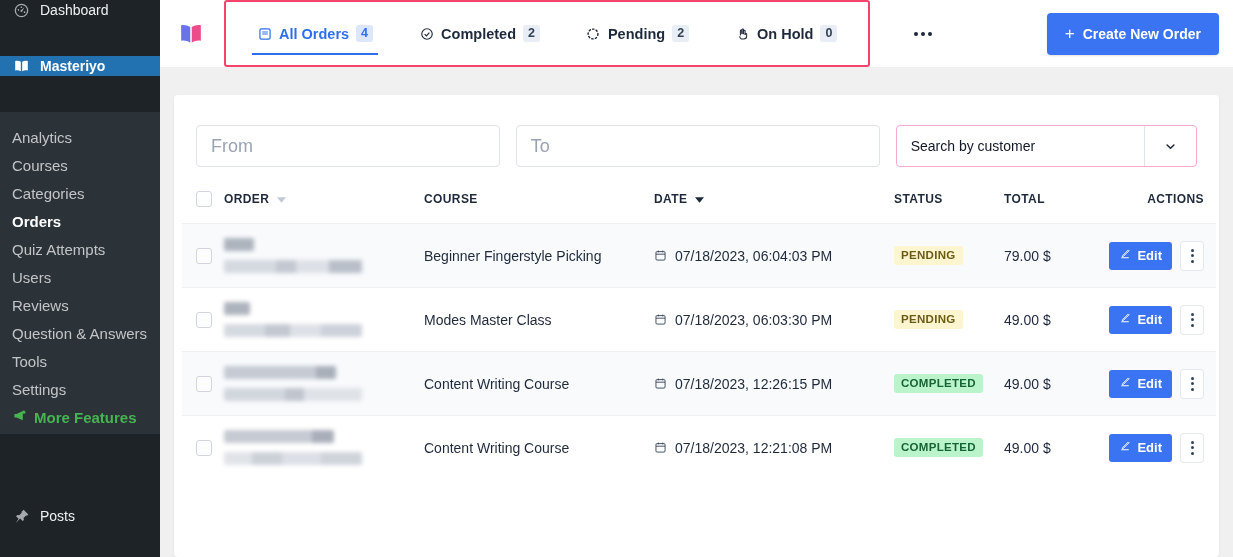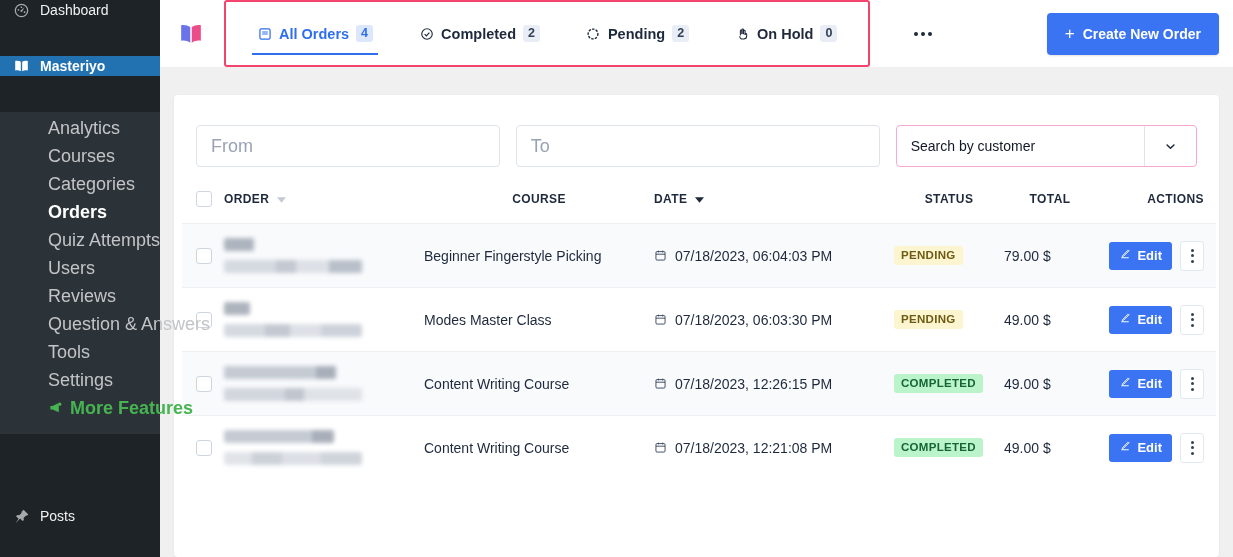--- a/index.html
+++ b/index.html
@@ -31,23 +31,23 @@
   .wp-item.active::after {
     content: ""; position: absolute; right: -8px; top: 50%;
     transform: translateY(-50%);
     border: 8px solid transparent; border-left-color: #2271b1;
   }
   .wp-icon { width: 20px; height: 20px; display: inline-flex;
     align-items: center; justify-content: center; flex: 0 0 20px; }
   .wp-icon svg { display: block; }
   .submenu { background: #2c3338; padding: 6px 0 8px; }
   .sub-item {
-    display: flex; align-items: flex-start; gap: 6px;
+    display: flex; align-items: flex-end; gap: 6px;
     height: 28px; padding: 0 12px 0 12px;
-    font-size: 18px; color: #c3c4c7; cursor: pointer; white-space: nowrap; margin-left: 36px;
+    font-size: 15px; color: #c3c4c7; cursor: pointer; white-space: nowrap;
   }
   .sub-item.current { color: #fff; font-weight: 700; }
   .sub-item.feature { color: #46b450; font-weight: 600; }
   .sep { height: 9px; }
 
   
   .main { flex: 1; height: 557px; background: #f0f0f1;
     display: flex; flex-direction: column; overflow: hidden; }
 
   .topbar {
@@ -128,21 +128,21 @@
   }
   .select-btn {
     width: 52px; border-left: 1px solid #dfe3ea;
     display: flex; align-items: center; justify-content: center;
   }
 
   
   table { width: 100%; border-collapse: collapse; table-layout: fixed; }
   thead th {
     font-size: 12px; font-weight: 700; color: #1e293b; letter-spacing: .4px;
-    text-align: center; padding: 8px 0 16px 0; white-space: nowrap;
+    text-align: left; padding: 8px 0 16px 0; white-space: nowrap;
   }
   .th-inner { display: flex; align-items: center; gap: 8px; }
   .c-chk  { width: 42px; padding-left: 14px !important; }
   .c-ord  { width: 200px; }
   .c-crs  { width: 230px; }
   .c-dat  { width: 240px; }
   .c-sts  { width: 110px; }
   .c-tot  { width: 92px; }
   .c-act  { width: 120px; text-align: right !important; padding-right: 12px !important;}
 

